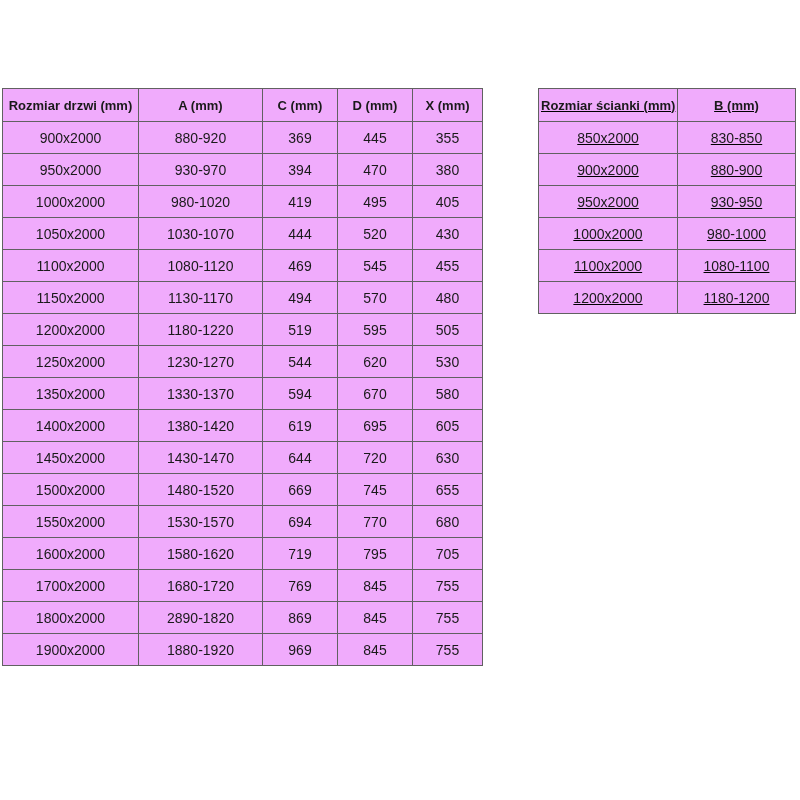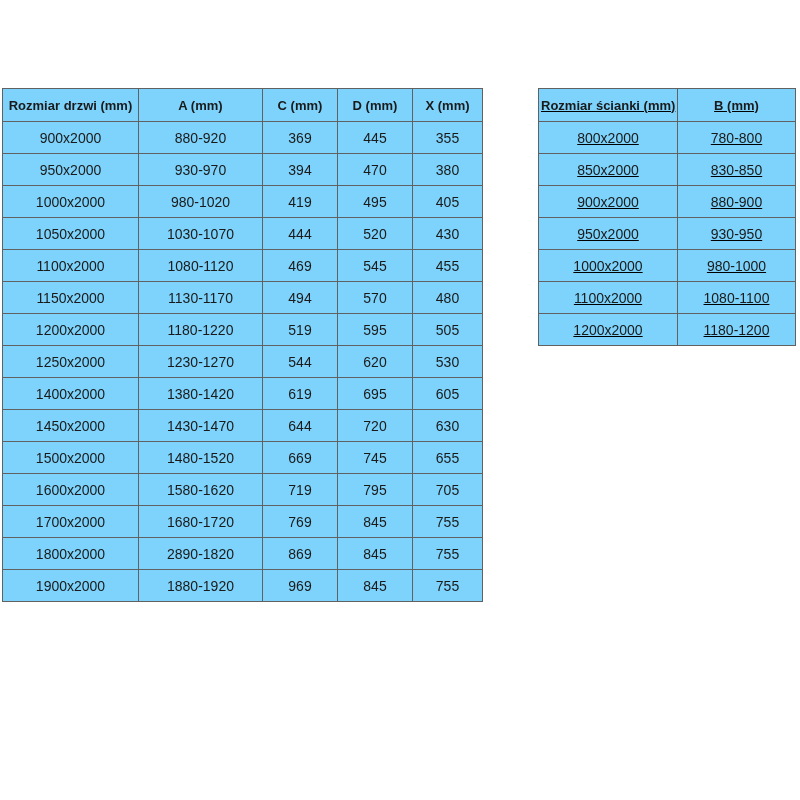--- a/index.html
+++ b/index.html
@@ -14,21 +14,21 @@
     position: relative;
     width: 800px;
     height: 800px;
     background: #ffffff;
     overflow: hidden;
   }
   table.spec {
     position: absolute;
     border-collapse: collapse;
     table-layout: fixed;
-    background: #7dd3fc;
+    background: #f0abfc;
   }
   table.spec th, table.spec td {
     border: 1px solid #616161;
     text-align: center;
     vertical-align: middle;
     padding: 0 2px;
     color: #1a1a1a;
     overflow: hidden;
     white-space: nowrap;
   }
@@ -127,39 +127,53 @@
           <td>505</td>
         </tr>
         <tr>
           <td>1250x2000</td>
           <td>1230-1270</td>
           <td>544</td>
           <td>620</td>
           <td>530</td>
         </tr>
         <tr>
+          <td>1350x2000</td>
+          <td>1330-1370</td>
+          <td>594</td>
+          <td>670</td>
+          <td>580</td>
+        </tr>
+        <tr>
           <td>1400x2000</td>
           <td>1380-1420</td>
           <td>619</td>
           <td>695</td>
           <td>605</td>
         </tr>
         <tr>
           <td>1450x2000</td>
           <td>1430-1470</td>
           <td>644</td>
           <td>720</td>
           <td>630</td>
         </tr>
         <tr>
           <td>1500x2000</td>
           <td>1480-1520</td>
           <td>669</td>
           <td>745</td>
           <td>655</td>
+        </tr>
+        <tr>
+          <td>1550x2000</td>
+          <td>1530-1570</td>
+          <td>694</td>
+          <td>770</td>
+          <td>680</td>
         </tr>
         <tr>
           <td>1600x2000</td>
           <td>1580-1620</td>
           <td>719</td>
           <td>795</td>
           <td>705</td>
         </tr>
         <tr>
           <td>1700x2000</td>
@@ -191,24 +205,20 @@
         <col style="width: 118px;">
       </colgroup>
     <thead>
         <tr>
           <th>Rozmiar ścianki (mm)</th>
           <th>B (mm)</th>
         </tr>
       </thead>
     <tbody>
         <tr>
-          <td>800x2000</td>
-          <td>780-800</td>
-        </tr>
-        <tr>
           <td>850x2000</td>
           <td>830-850</td>
         </tr>
         <tr>
           <td>900x2000</td>
           <td>880-900</td>
         </tr>
         <tr>
           <td>950x2000</td>
           <td>930-950</td>

